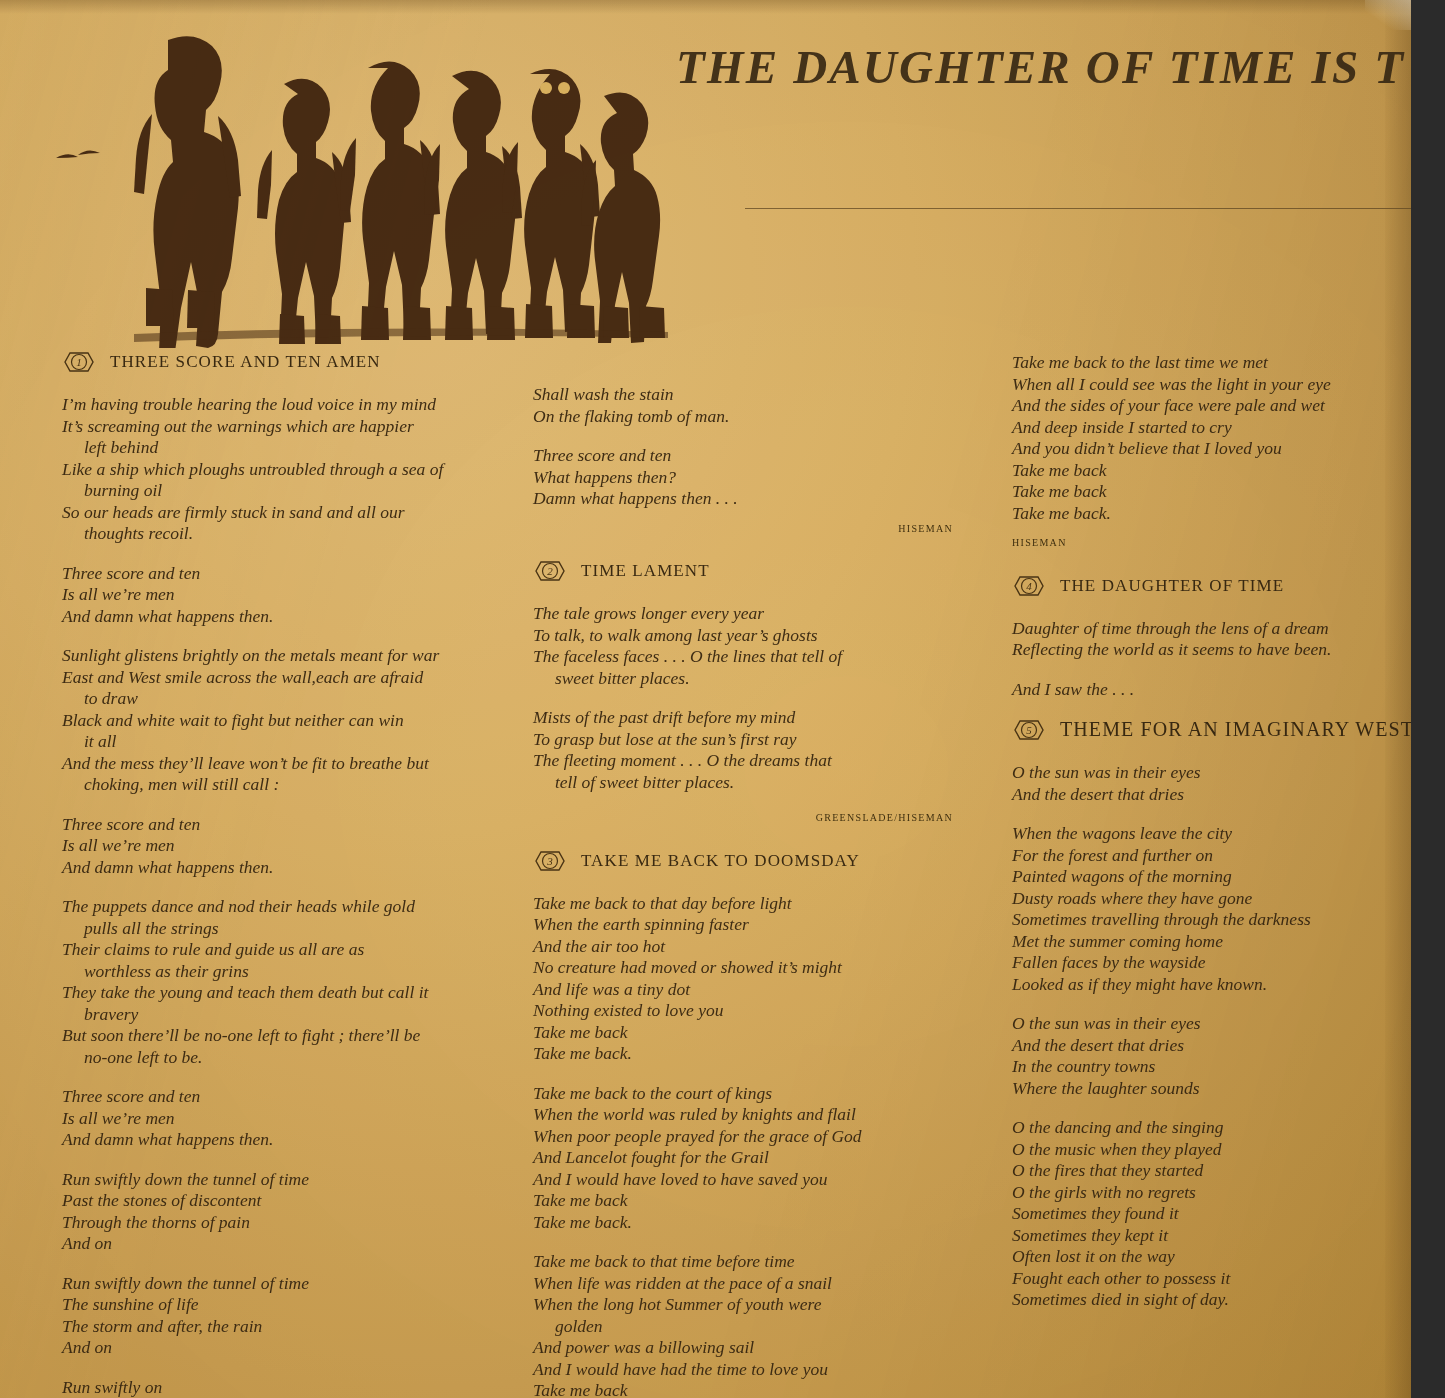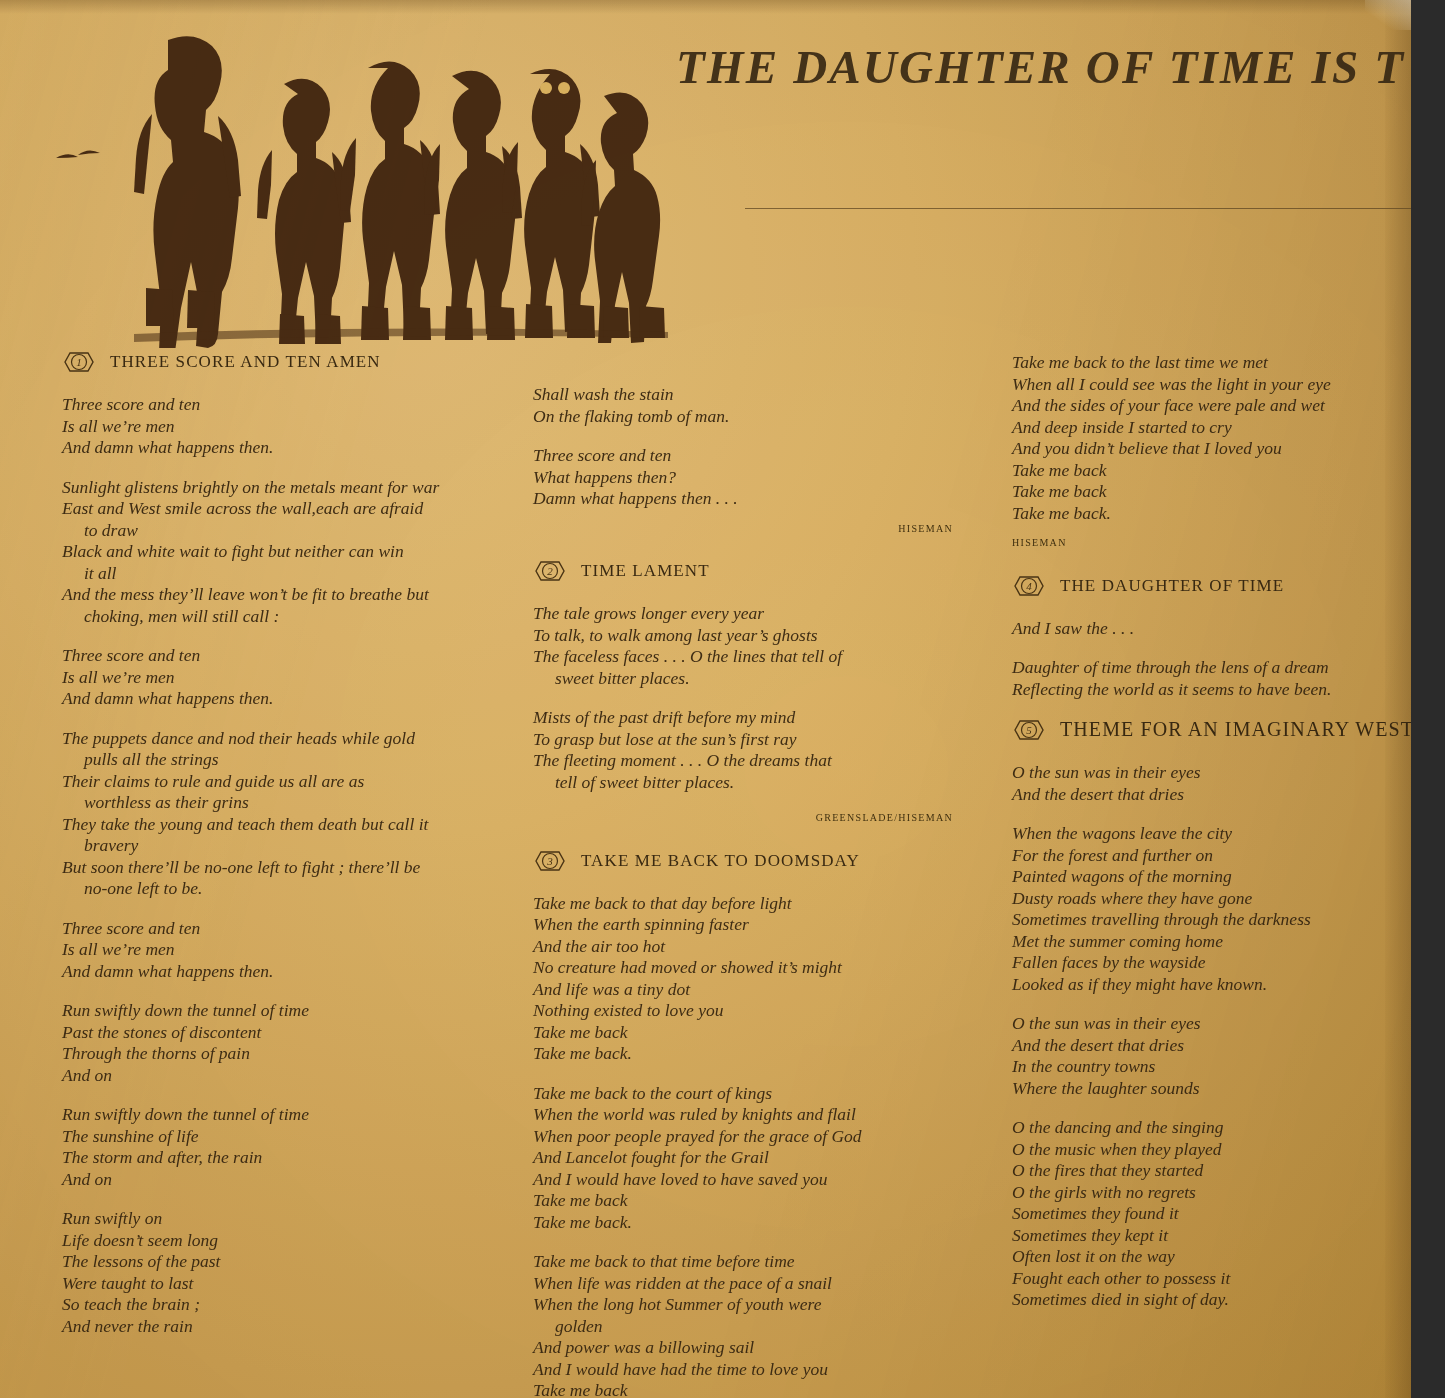--- a/index.html
+++ b/index.html
@@ -202,20 +202,27 @@
       <span class="badge">
         <svg width="34" height="24" viewBox="0 0 34 24" xmlns="http://www.w3.org/2000/svg">
           <path d="M3 12 L8 3 H26 L31 12 L26 21 H8 Z" fill="none" stroke="#4a3414" stroke-width="1.4"></path>
           <circle cx="17" cy="12" r="7.5" fill="none" stroke="#4a3414" stroke-width="1.2"></circle>
           <text x="17" y="16" font-family="Liberation Serif, serif" font-size="11" text-anchor="middle" fill="#4a3414">1</text>
         </svg>
       </span>
       <span class="song-title">THREE SCORE AND TEN AMEN</span>
     </div>
 
+    <p class="stanza">I’m having trouble hearing the loud voice in my mind
+It’s screaming out the warnings which are happier
+     left behind
+Like a ship which ploughs untroubled through a sea of
+     burning oil
+So our heads are firmly stuck in sand and all our
+     thoughts recoil.</p>
     <p class="stanza">Three score and ten
 Is all we’re men
 And damn what happens then.</p>
     <p class="stanza">Sunlight glistens brightly on the metals meant for war
 East and West smile across the wall,each are afraid
      to draw
 Black and white wait to fight but neither can win
      it all
 And the mess they’ll leave won’t be fit to breathe but
      choking, men will still call :</p>
@@ -331,23 +338,23 @@
       <span class="badge">
         <svg width="34" height="24" viewBox="0 0 34 24" xmlns="http://www.w3.org/2000/svg">
           <path d="M3 12 L8 3 H26 L31 12 L26 21 H8 Z" fill="none" stroke="#4a3414" stroke-width="1.4"></path>
           <circle cx="17" cy="12" r="7.5" fill="none" stroke="#4a3414" stroke-width="1.2"></circle>
           <text x="17" y="16" font-family="Liberation Serif, serif" font-size="11" text-anchor="middle" fill="#4a3414">4</text>
         </svg>
       </span>
       <span class="song-title">THE DAUGHTER OF TIME</span>
     </div>
 
-    <p class="stanza">And I saw the . . .</p>
     <p class="stanza">Daughter of time through the lens of a dream
 Reflecting the world as it seems to have been.</p>
+    <p class="stanza">And I saw the . . .</p>
 
     <div class="song-head">
       <span class="badge">
         <svg width="34" height="24" viewBox="0 0 34 24" xmlns="http://www.w3.org/2000/svg">
           <path d="M3 12 L8 3 H26 L31 12 L26 21 H8 Z" fill="none" stroke="#4a3414" stroke-width="1.4"></path>
           <circle cx="17" cy="12" r="7.5" fill="none" stroke="#4a3414" stroke-width="1.2"></circle>
           <text x="17" y="16" font-family="Liberation Serif, serif" font-size="11" text-anchor="middle" fill="#4a3414">5</text>
         </svg>
       </span>
       <span class="song-title" style="font-size:20px">THEME FOR AN IMAGINARY WESTERN</span>

